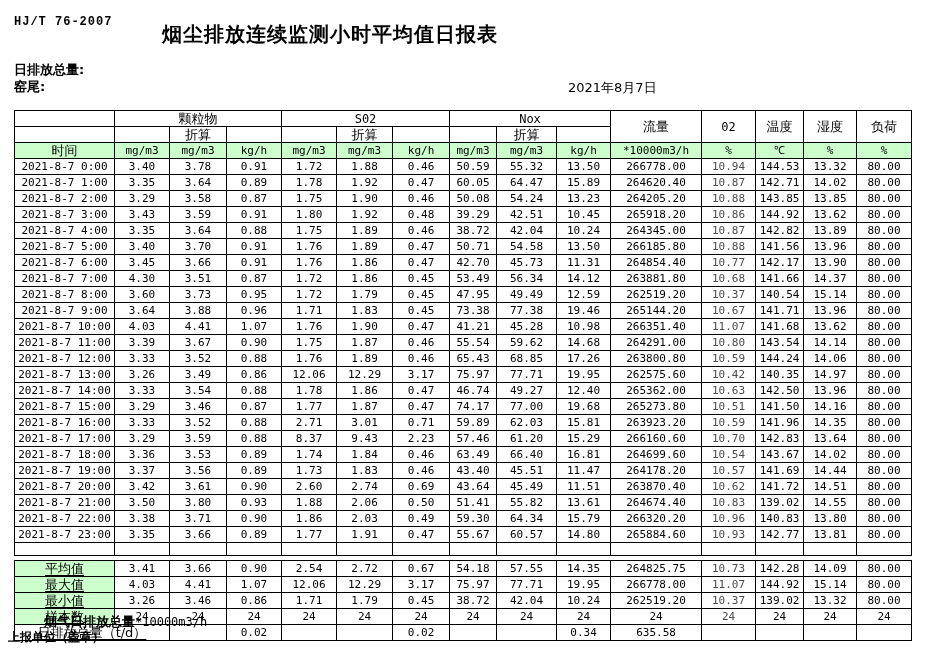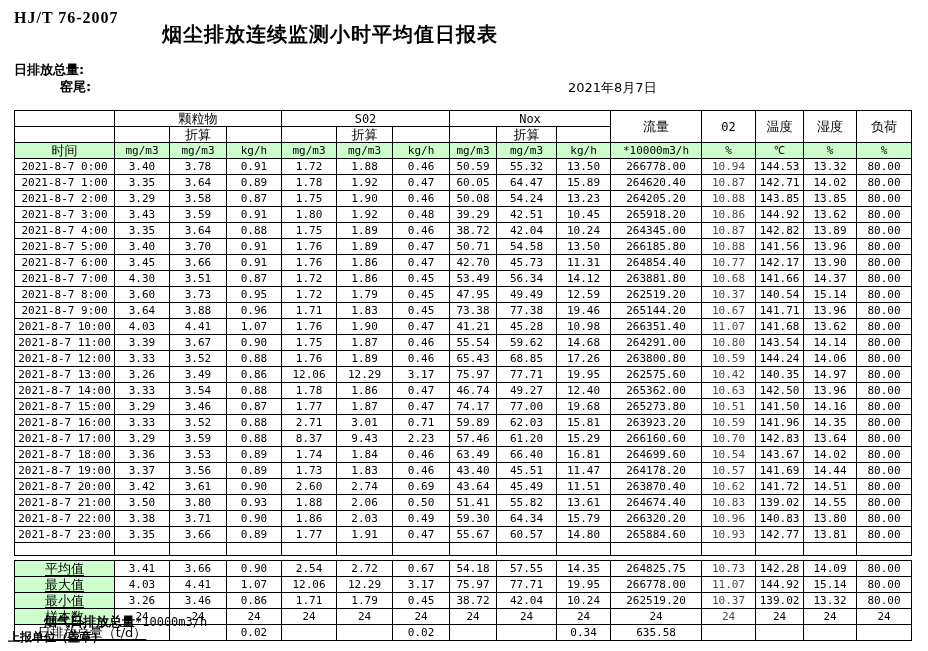--- a/index.html
+++ b/index.html
@@ -5,31 +5,31 @@
   html,body{margin:0;padding:0;}
   .page{
     position:relative;
     width:928px;height:651px;
     background:#ffffff;
     font-family:"DejaVu Sans","Liberation Sans",sans-serif;
     color:#000;
     overflow:hidden;
   }
   .doc-code{
-    position:absolute;left:14px;top:9px;
-    font-family:Liberation Serif, serif;
-    font-size:16px;font-weight:bold;letter-spacing:1px;
+    position:absolute;left:14px;top:15px;
+    font-family:Liberation Mono, monospace;
+    font-size:12px;font-weight:bold;letter-spacing:1px;
   }
   .title{
     position:absolute;left:0;top:21px;width:660px;
     text-align:center;
     font-size:20px;font-weight:bold;letter-spacing:1px;
   }
   .company{position:absolute;left:14px;top:61px;font-size:13px;font-weight:bold;}
-  .kiln{position:absolute;left:14px;top:78px;font-size:13px;font-weight:bold;margin-left:46px;}
+  .kiln{position:absolute;left:14px;top:78px;font-size:13px;font-weight:bold;}
   .rdate{position:absolute;left:568px;top:79px;font-size:13px;}
   table.report{
     position:absolute;left:14px;top:110px;
     border-collapse:collapse;table-layout:fixed;
     width:786px;
     font-family:"DejaVu Sans Mono","Liberation Mono",monospace;
     font-size:11px;
   }
   table.report td{
     border:1px solid #000;

